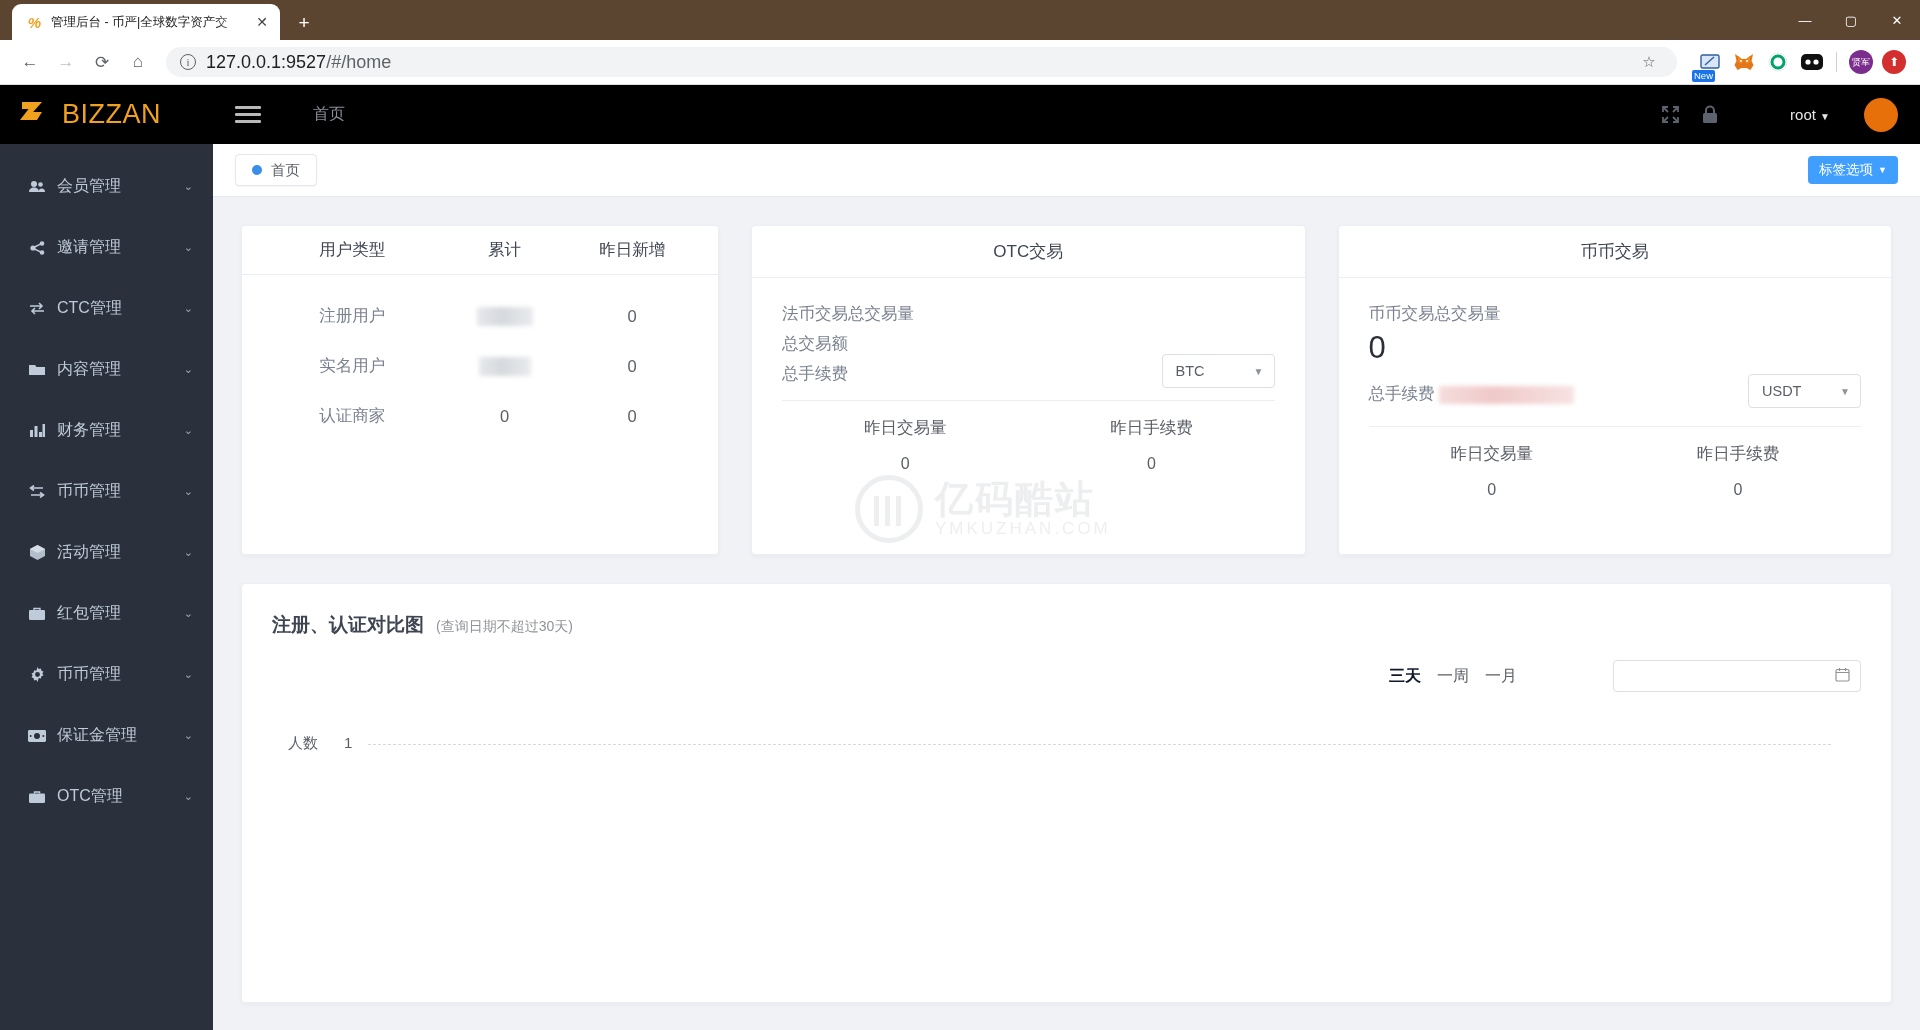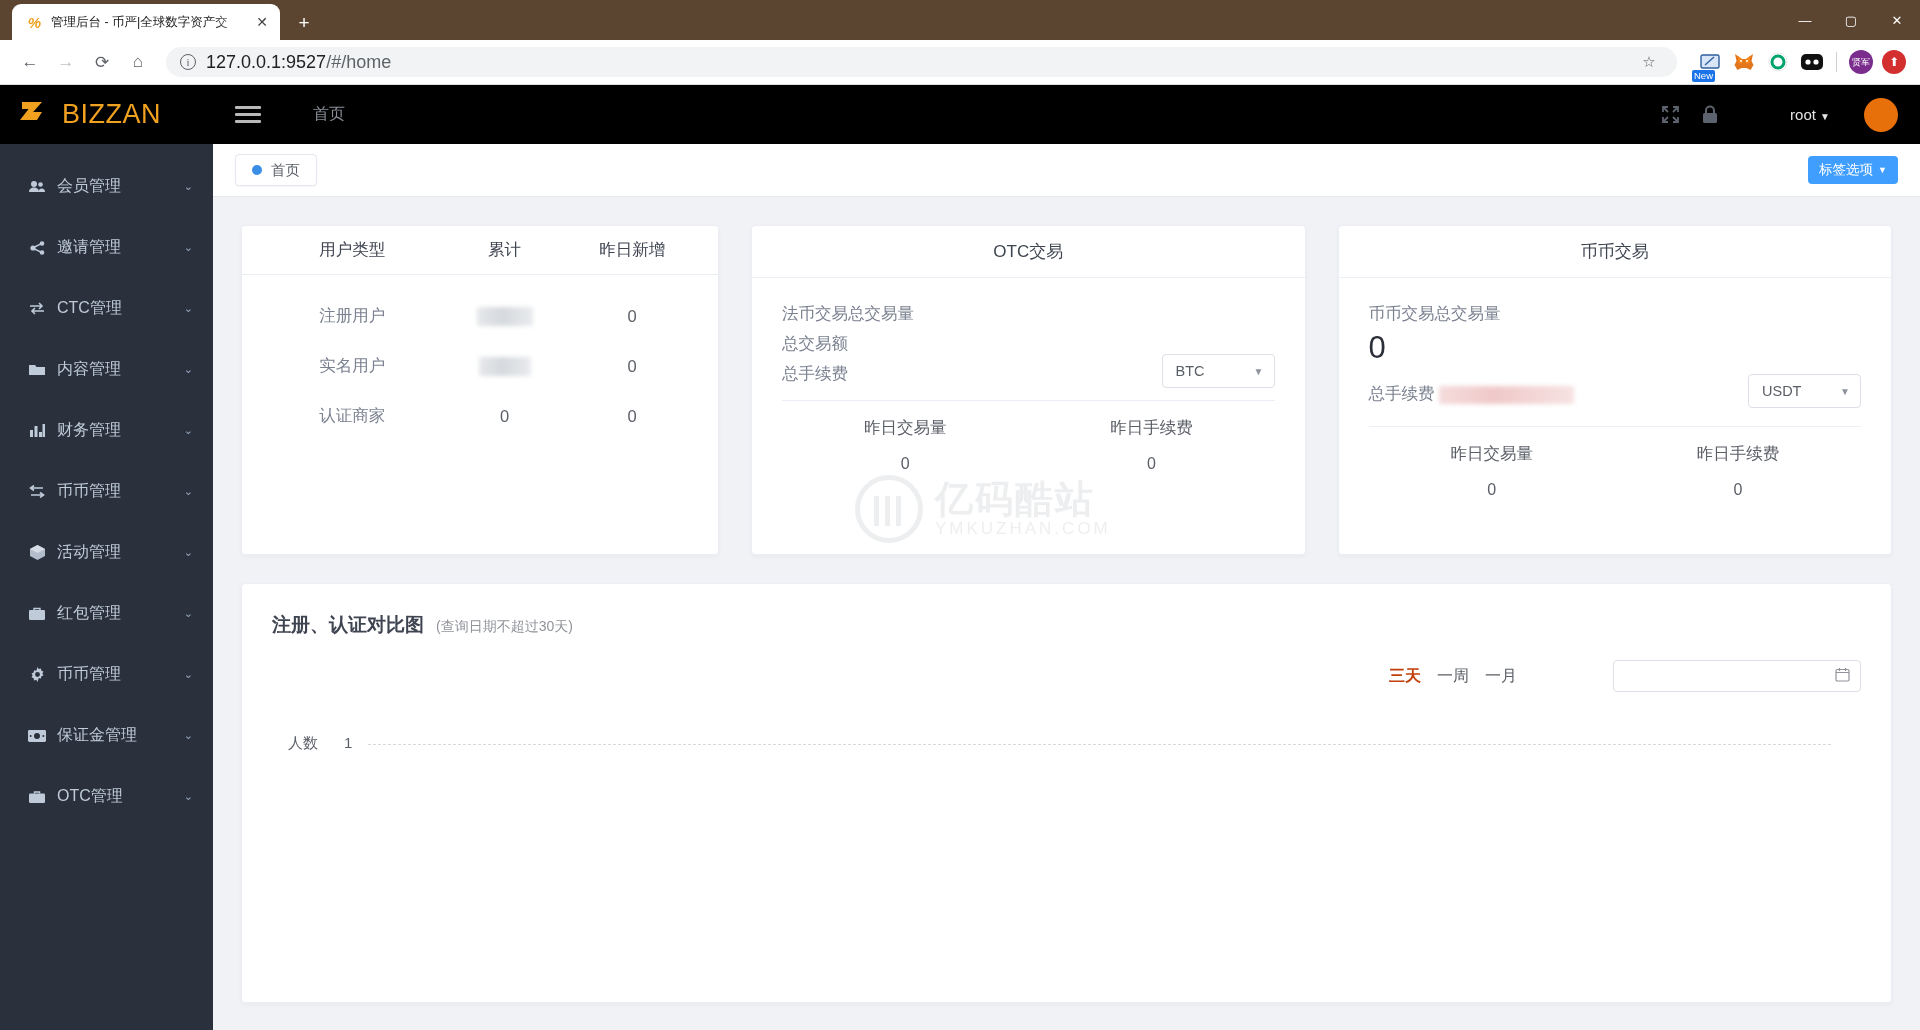--- a/index.html
+++ b/index.html
@@ -262,21 +262,21 @@
     height: 420px; padding: 28px 30px 0 30px; position: relative;
   }
   .chart-title-row { display: flex; align-items: baseline; gap: 12px; }
   .chart-title { font-size: 19px; font-weight: 700; color: #3f4451; }
   .chart-sub { font-size: 14px; color: #909399; }
   .chart-controls {
     display: flex; align-items: center; justify-content: flex-end;
     gap: 16px; margin-top: 22px;
   }
   .period { font-size: 16px; color: #5a5e66; cursor: pointer; }
-  .period.active { color: #c2410c; font-weight: 700; }
+  .period.active { color: #0f172a; font-weight: 700; }
   .date-input {
     width: 248px; height: 32px; border: 1px solid #dcdfe6; border-radius: 4px;
     display: flex; align-items: center; justify-content: flex-end;
     padding: 0 10px; background: #fff; margin-left: 80px;
   }
   .cal-icon { color: #8c939d; font-size: 14px; }
 
   .plot { position: relative; height: 230px; margin-top: 22px; }
   .y-axis-name {
     position: absolute; left: 16px; top: 20px;

